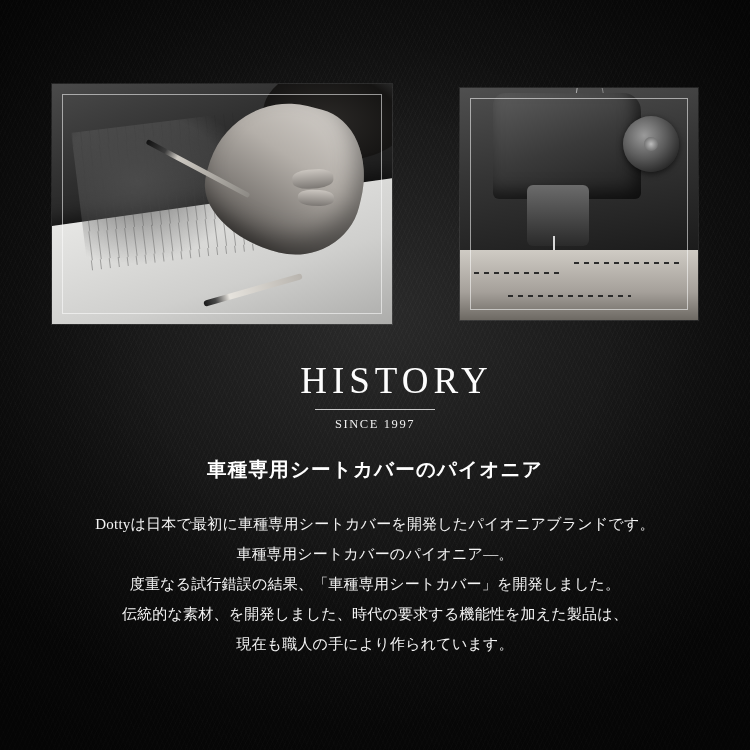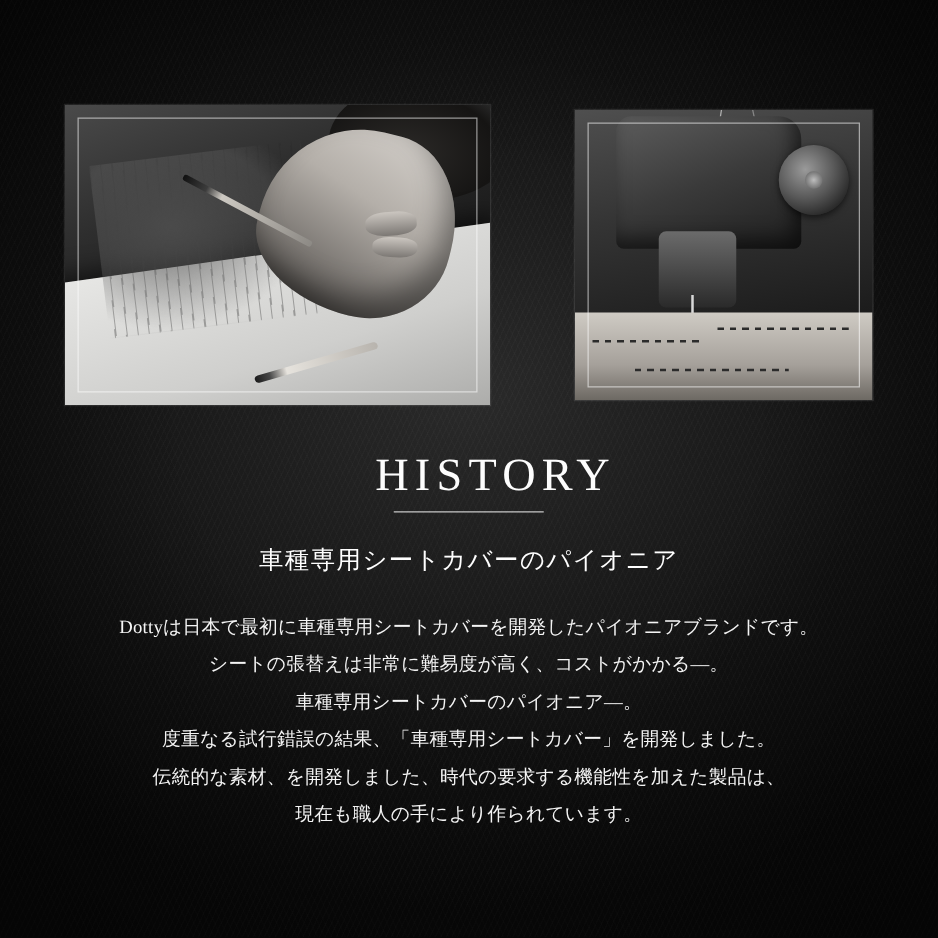--- a/index.html
+++ b/index.html
@@ -271,21 +271,21 @@
     font-size: 12.5px;
     letter-spacing: 1.6px;
     color: #f0f0f0;
     margin: 0;
   }
   .subtitle {
     margin: 24px 0 0;
     font-size: 19.5px;
     letter-spacing: 1.2px;
     color: #ffffff;
-    font-weight: 400;
+    font-weight: 700;
   }
   .body-copy {
     margin: 26px auto 0;
     width: 700px;
     font-size: 15px;
     line-height: 2.0;
     color: #f4f4f4;
     letter-spacing: 0.2px;
   }
   .body-copy p {
@@ -329,25 +329,25 @@
           <div class="stitch s3"></div>
         </div>
         <div class="inner-frame"></div>
       </div>
 
     </div>
 
     <div class="history-block">
       <h1 class="history-title">HISTORY</h1>
       <div class="rule"></div>
+      <p class="since">SINCE 1997</p>
       <h2 class="subtitle">車種専用シートカバーのパイオニア</h2>
 
       <div class="body-copy">
         <p>Dottyは日本で最初に車種専用シートカバーを開発したパイオニアブランドです。</p>
-        <p>シートの張替えは非常に難易度が高く、コストがかかる―。</p>
         <p>車種専用シートカバーのパイオニア―。</p>
         <p>度重なる試行錯誤の結果、「車種専用シートカバー」を開発しました。</p>
         <p>伝統的な素材、を開発しました、時代の要求する機能性を加えた製品は、</p>
         <p>現在も職人の手により作られています。</p>
       </div>
     </div>
 
   </div>
 </div>
 

